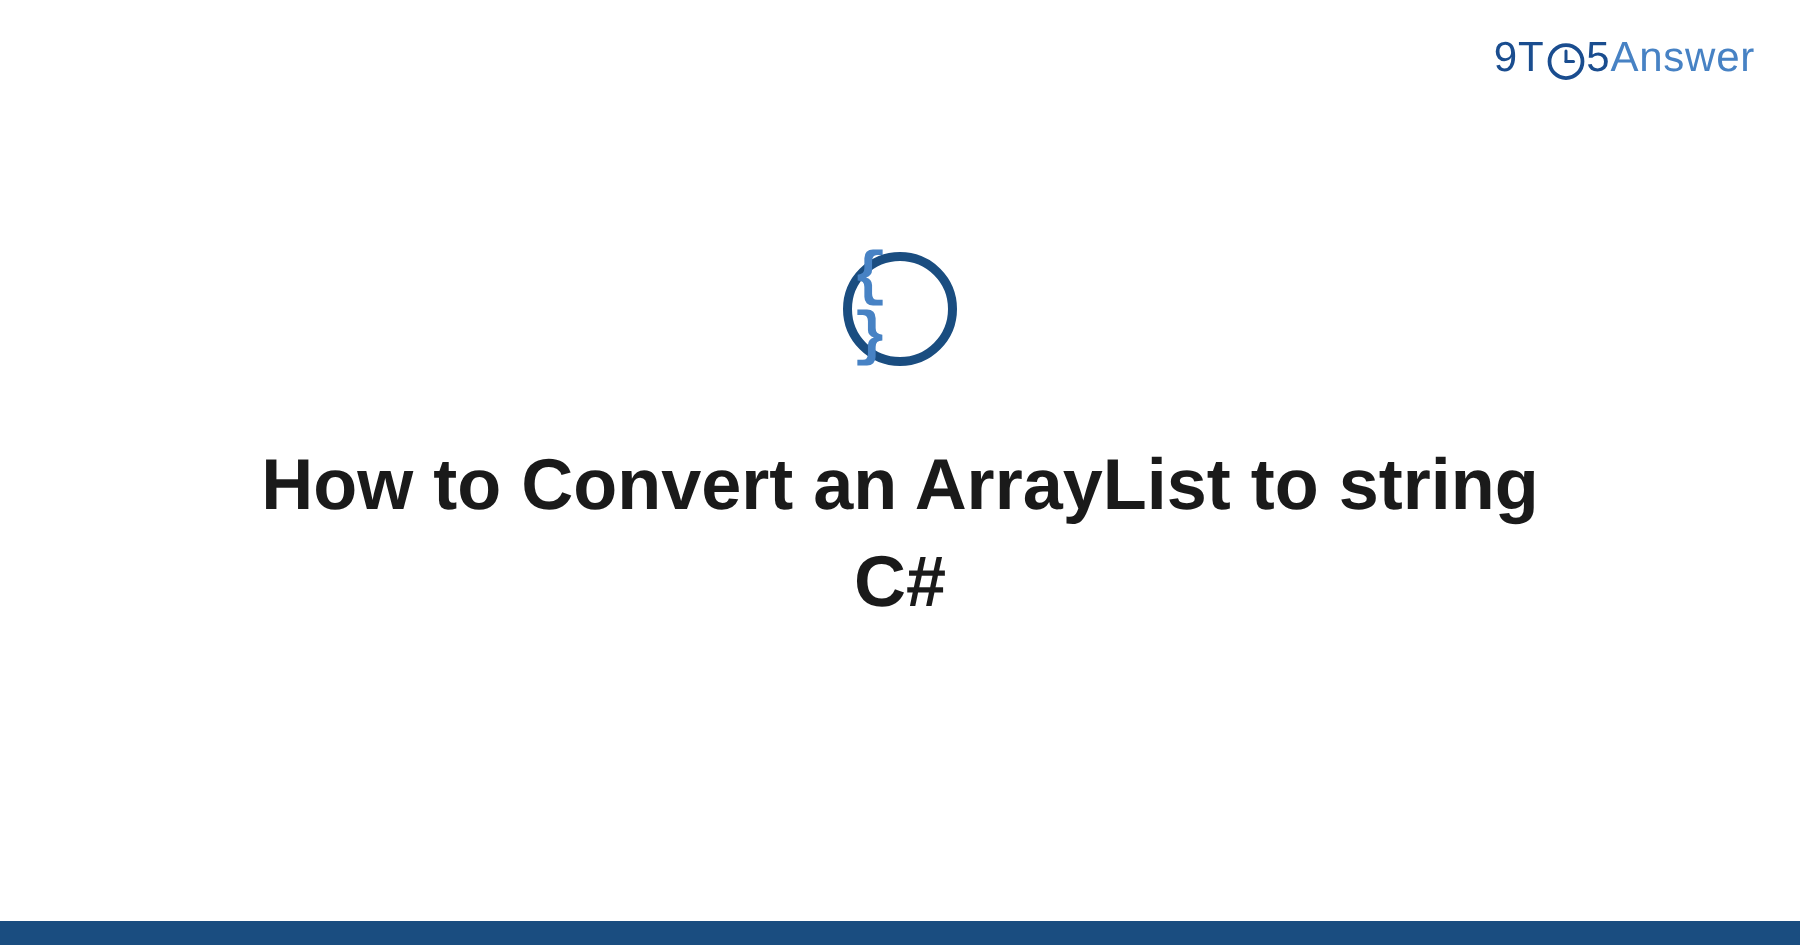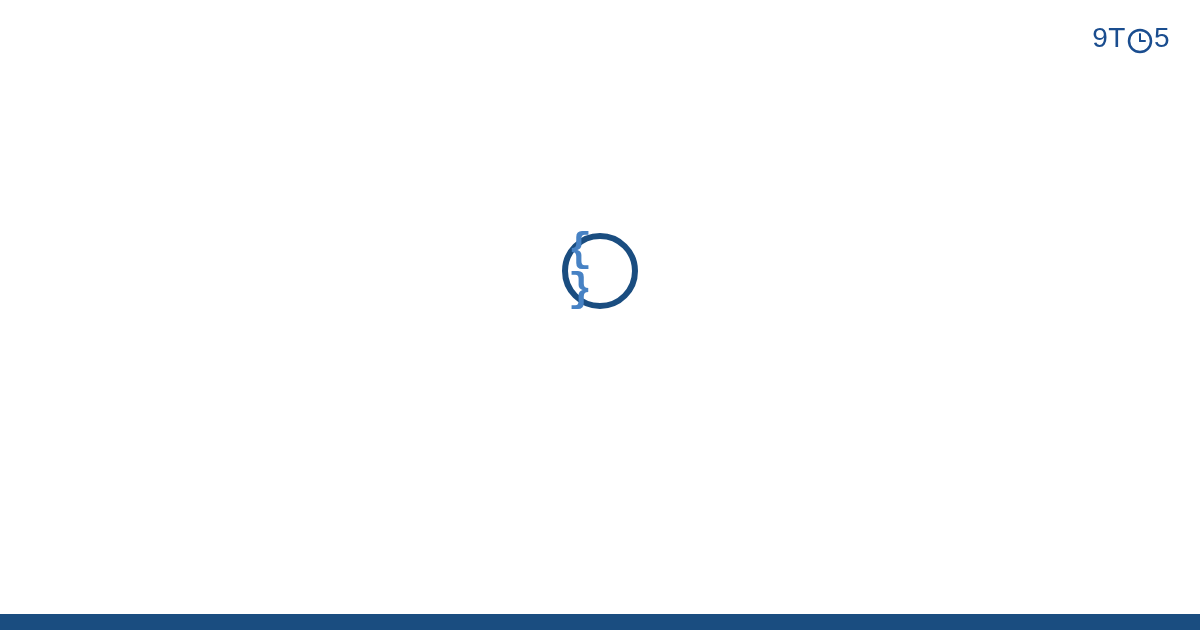--- a/index.html
+++ b/index.html
@@ -99,21 +99,23 @@
 <div class="logo">
   <span class="logo-9t">9T</span>
   <span class="logo-clock">
     <svg viewBox="0 0 26 26" width="26" height="26">
       <circle cx="13" cy="13" r="11" fill="none" stroke="#1a4d8f" stroke-width="2.5"></circle>
       <line x1="13" y1="13" x2="13" y2="6" stroke="#1a4d8f" stroke-width="2" stroke-linecap="round"></line>
       <line x1="13" y1="13" x2="18" y2="13" stroke="#1a4d8f" stroke-width="2" stroke-linecap="round"></line>
     </svg>
   </span>
   <span class="logo-5">5</span>
+  <span class="logo-answer">Answer</span>
 </div>
 
 <div class="content">
   <div class="icon-circle">
     <span class="braces">{ }</span>
   </div>
+  <h1 class="title">How to Convert an ArrayList to string C#</h1>
 </div>
 
 <div class="footer-bar"></div>
 
 </body></html>

